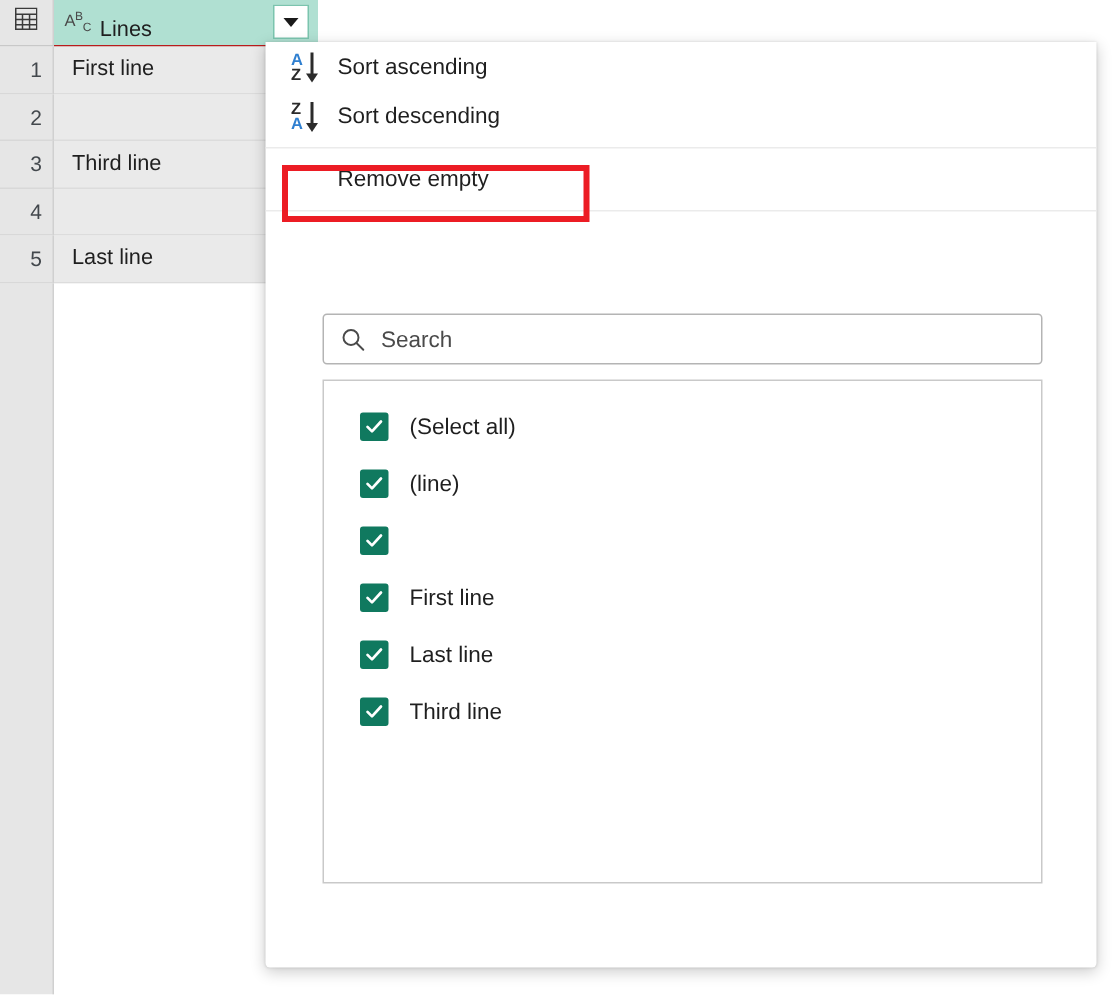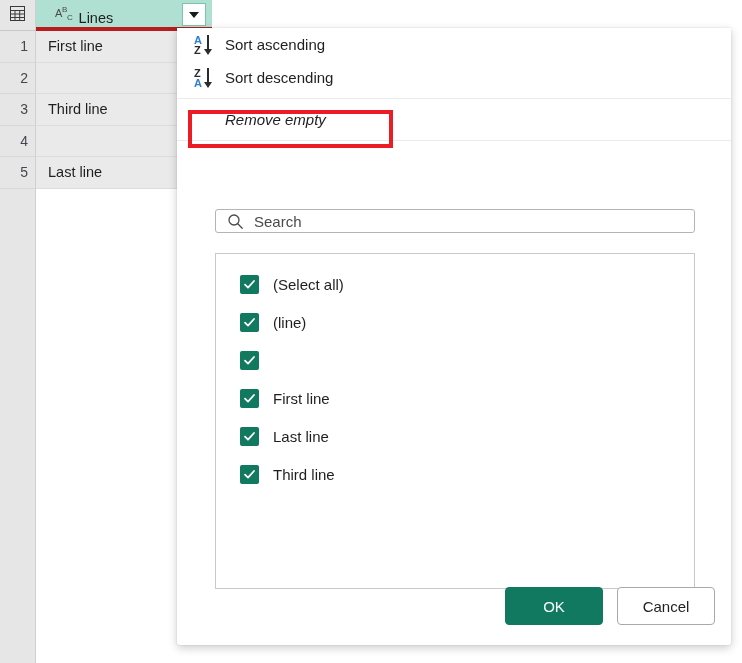--- a/index.html
+++ b/index.html
@@ -39,24 +39,24 @@
     border-right: 1px solid #d0d0d0;
     border-bottom: 1px solid #c8c8c8;
     display: flex;
     align-items: center;
     justify-content: center;
     box-sizing: border-box;
   }
   .hdr-col {
     flex: 1;
     background: #b0e0d2;
-    border-bottom: 4px solid #b91c1c;
-    display: flex;
-    align-items: center;
-    padding-left: 19px;
+    border-bottom: 1px solid #b91c1c;
+    display: flex;
+    align-items: center;
+    padding-left: 7px;
     box-sizing: border-box;
     position: relative;
   }
   .abc-icon {
     font-size: 11px;
     color: #4a4a4a;
     margin-right: 6px;
     line-height: 1;
     letter-spacing: -0.3px;
     white-space: nowrap;
@@ -222,41 +222,40 @@
 
   .chev-right {
     position: absolute;
     right: 24px;
     top: 50%;
     transform: translateY(-50%);
   }
 
   #remove-empty-item {
     height: 33px;
-    font-style: italic;
   }
 
   .highlight-box {
     position: absolute;
     left: 11px;
     top: 82px;
     width: 205px;
     height: 38px;
     border: 4px solid #ec1c24;
     box-sizing: border-box;
     pointer-events: none;
   }
 
   
   .search-wrap {
     position: absolute;
     left: 38px;
     top: 181px;
     width: 480px;
-    height: 24px;
+    height: 34px;
     border: 1px solid #b4b4b4;
     border-radius: 3px;
     box-sizing: border-box;
     display: flex;
     align-items: center;
     background: #fff;
   }
   .search-icon-box {
     width: 38px;
     display: flex;
@@ -485,18 +484,14 @@
     <div class="list-item">
       <span class="chk">
         <svg width="13" height="13" viewBox="0 0 13 13">
             <path d="M2 6.6 L5 9.6 L11 3" fill="none" stroke="#ffffff" stroke-width="1.8" stroke-linecap="round" stroke-linejoin="round"></path>
           </svg>
       </span>
       <span class="list-label">Third line</span>
     </div>
   </div>
 
-  <div class="btn-row">
-    <div class="btn btn-primary">OK</div>
-    <div class="btn btn-secondary">Cancel</div>
-  </div>
 
 </div>
 
 </body></html>

